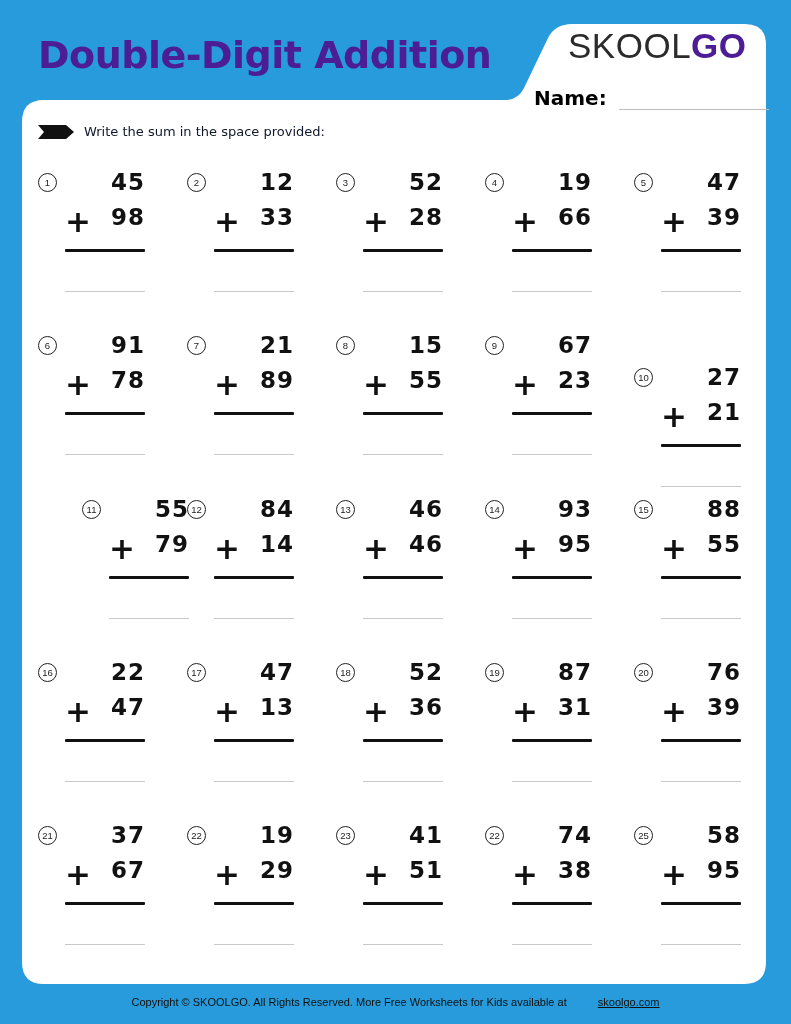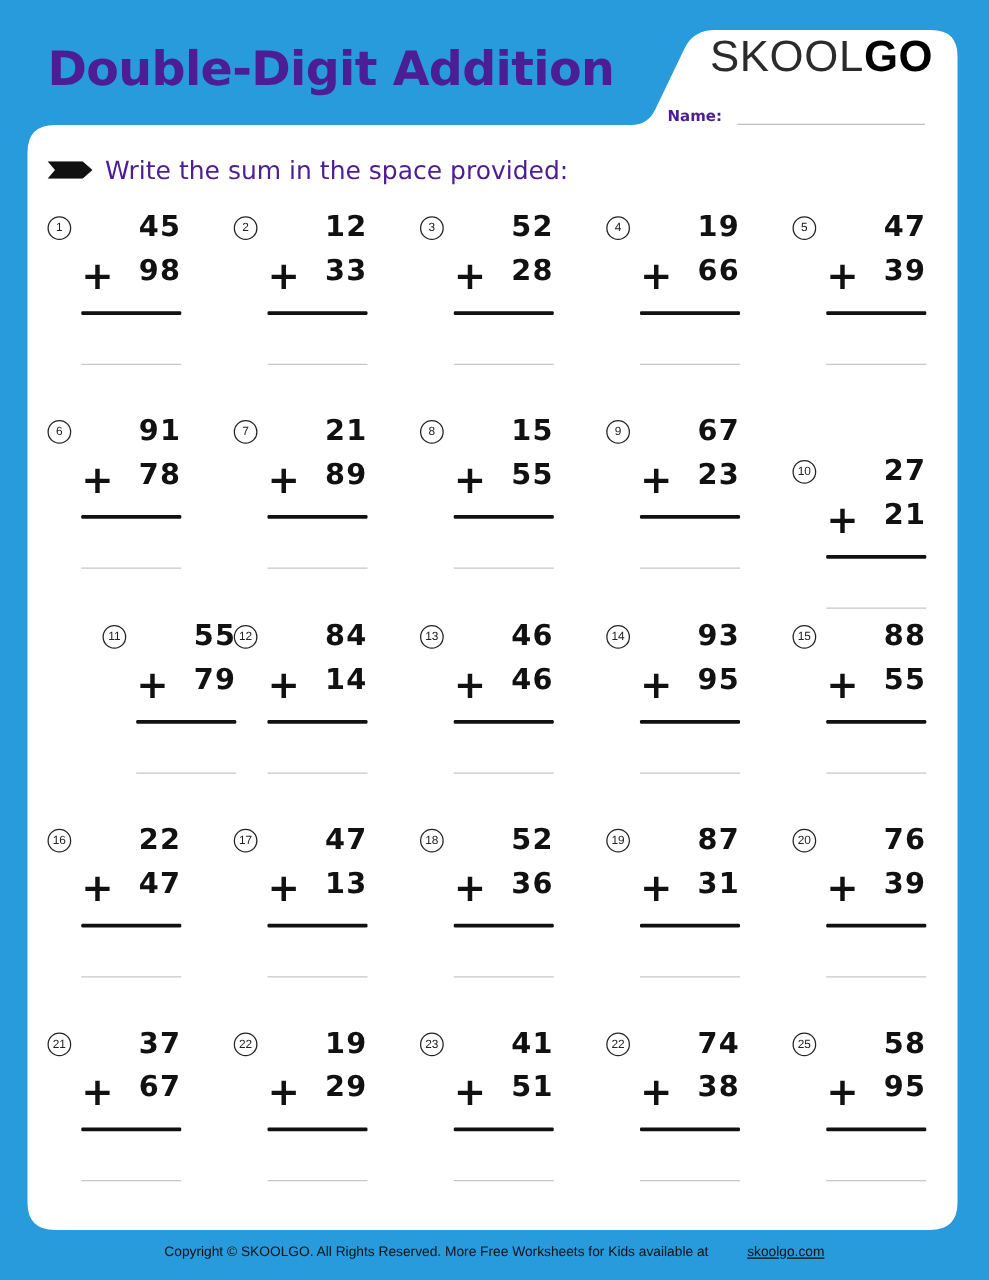--- a/index.html
+++ b/index.html
@@ -16,32 +16,32 @@
     font-weight: bold; font-size: 38px; letter-spacing: -0.5px;
     color: #4c1d95; margin: 0; line-height: 1;
   }
   .tab-svg { position: absolute; left: 0; top: 0; }
   .logo {
     position: absolute; left: 568px; top: 28px;
     font-family: "Liberation Sans", sans-serif;
     font-size: 35px; letter-spacing: 0.5px; line-height: 1;
     color: #2b2b2b;
   }
-  .logo .go { color: #000000; font-weight: bold; }
+  .logo .go { color: #4c1d95; font-weight: bold; }
   .name-row {
     position: absolute; left: 534px; top: 86px;
     display: flex; align-items: flex-end;
   }
-  .name-label { font-weight: bold; font-size: 12px; color: #4c1d95; }
+  .name-label { font-weight: bold; font-size: 20px; color: #000000; }
   .name-line { width: 150px; border-bottom: 1px solid #bdbdbd; margin-left: 12px; height: 12px; }
   .instruction {
     position: absolute; left: 38px; top: 124px;
     display: flex; align-items: center; gap: 10px;
   }
-  .instruction-text { font-size: 20px; color: #4c1d95; font-family: "DejaVu Sans", sans-serif; }
+  .instruction-text { font-size: 13px; color: #0f172a; font-family: "DejaVu Sans", sans-serif; }
   .grid { position: absolute; left: 0; top: 0; width: 791px; height: 1024px; }
   .problem { position: absolute; width: 120px; height: 130px; }
   .num-circle {
     position: absolute; left: 0; top: 2px;
     width: 17px; height: 17px; border: 1px solid #222; border-radius: 50%;
     font-size: 9.5px; line-height: 17px; text-align: center; color: #222;
     font-family: "Liberation Sans", sans-serif;
   }
   .top-num, .bottom-num {
     position: absolute; right: 0;

